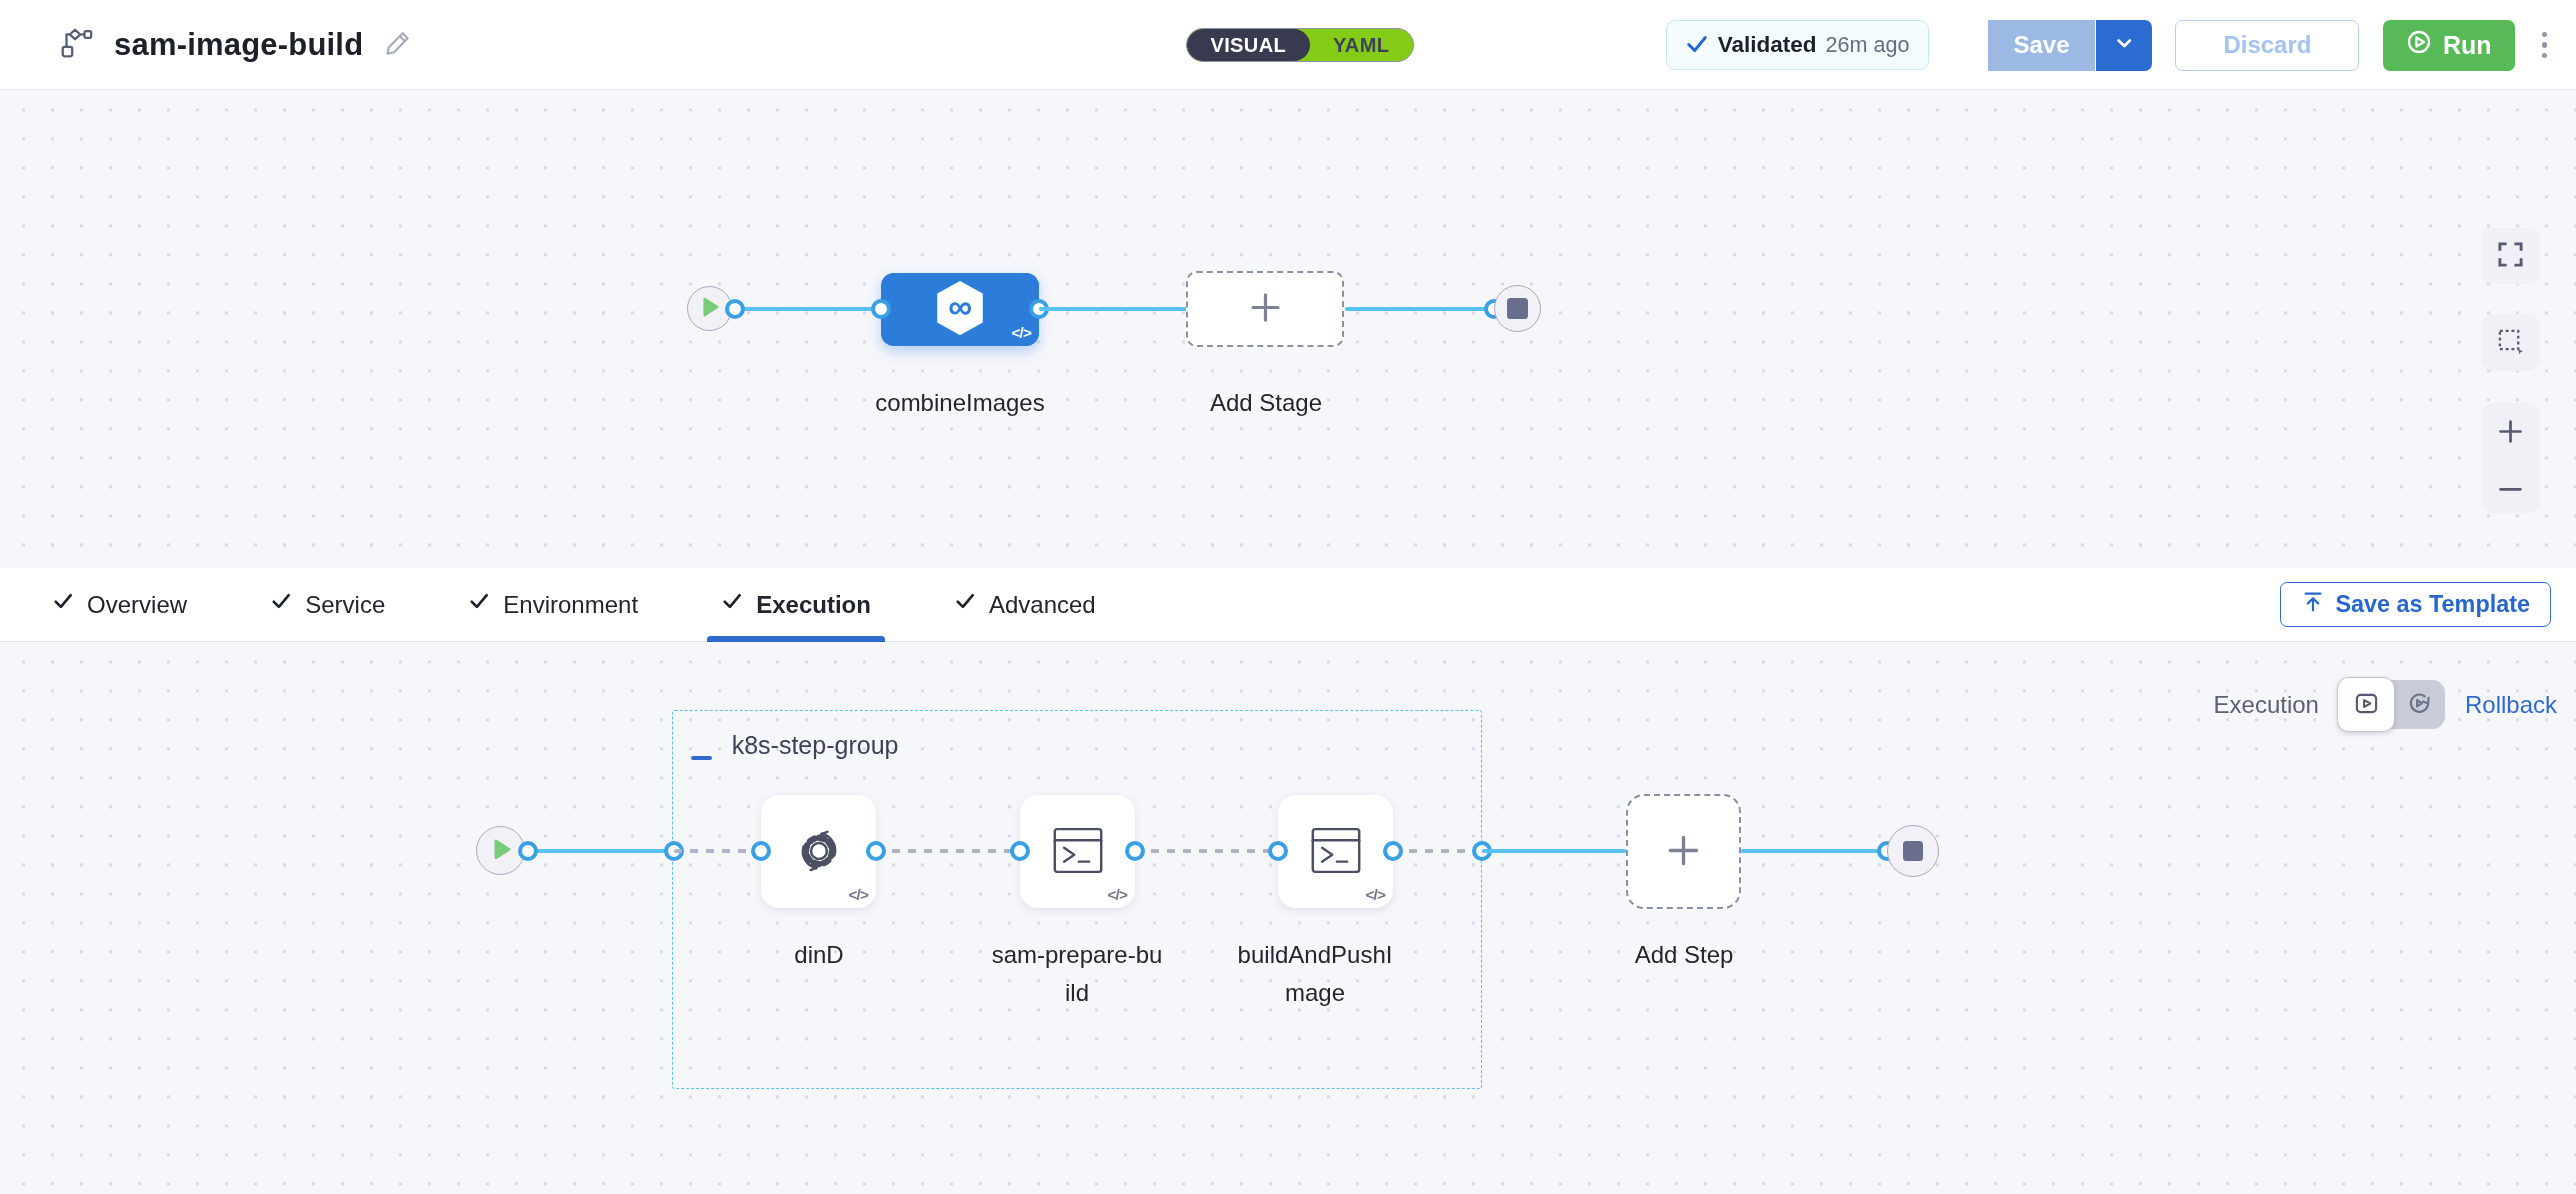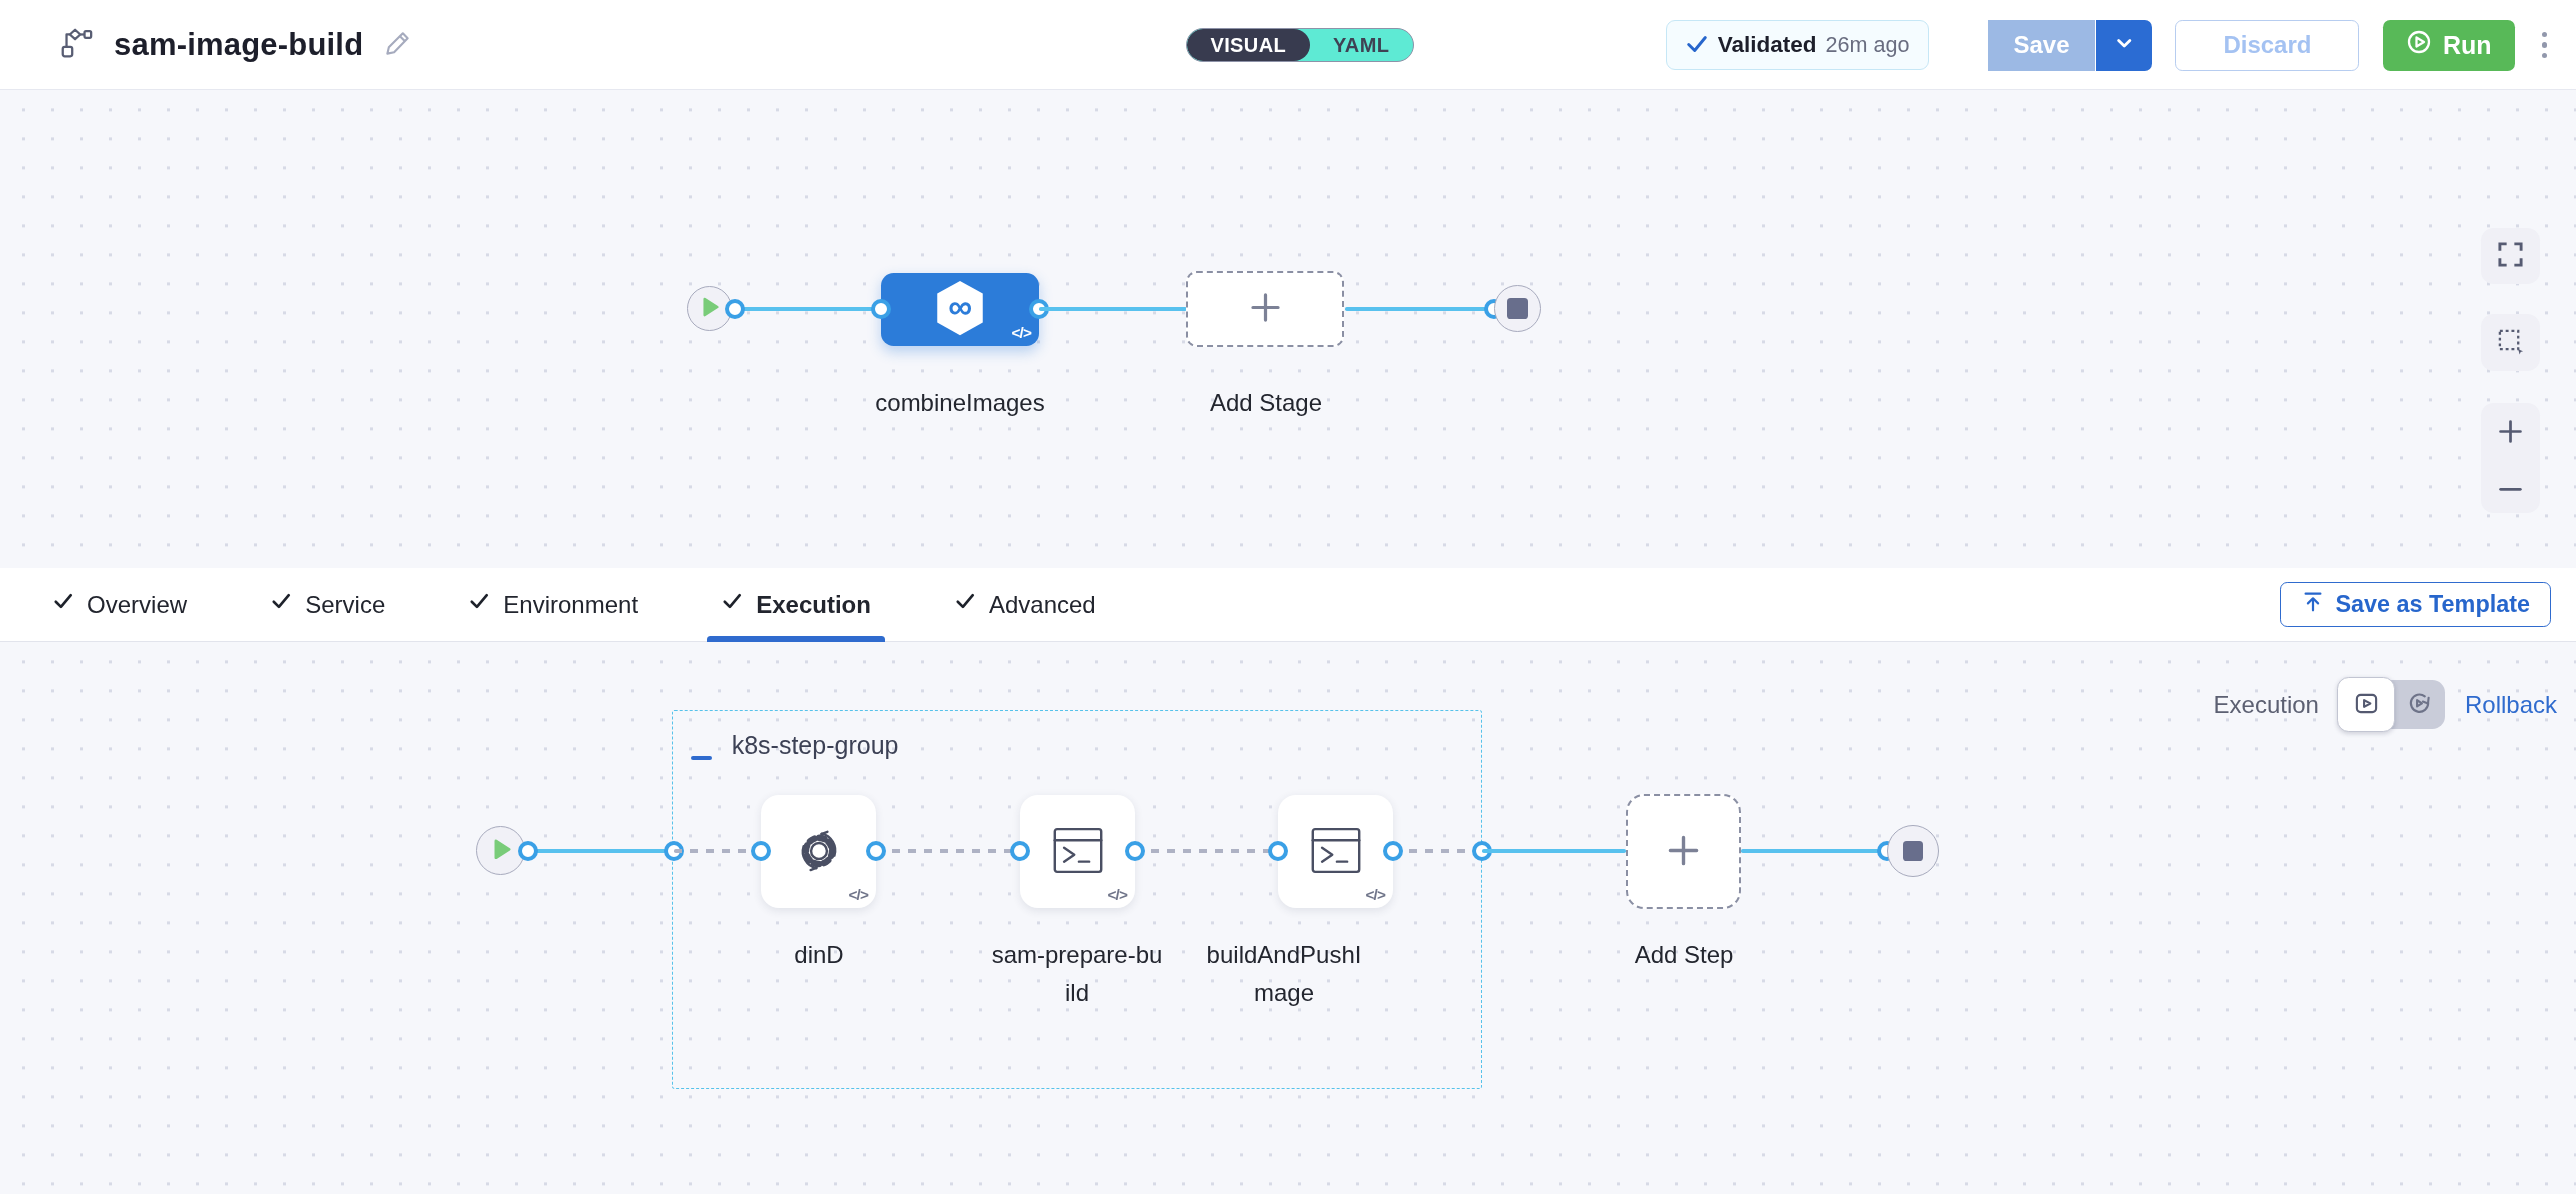--- a/index.html
+++ b/index.html
@@ -2,21 +2,21 @@
 <html style="font-size:14.4px"><head>
 <meta charset="utf-8">
 <style>
   * { margin:0; padding:0; box-sizing:border-box; }
   html,body { width:2576px; height:1194px; overflow:hidden; font-family:"Liberation Sans", sans-serif; background:#ffffff; }
 
   
   .header { position:relative; width:2576px; height:90px; background:#ffffff; border-bottom:1.8px solid #e6e8f0; display:flex; align-items:center; }
   .header-left { display:flex; align-items:center; gap:20px; padding-left:58px; }
   .page-title { font-size:31px; font-weight:bold; color:#1d1f2b; letter-spacing:0.2px; }
-  .mode-toggle { position:absolute; left:1186px; top:28px; height:34px; display:flex; border:1.8px solid #8d92a8; border-radius:18px; overflow:hidden; background:#5eead4; }
+  .mode-toggle { position:absolute; left:1186px; top:28px; height:34px; display:flex; border:1.8px solid #8d92a8; border-radius:18px; overflow:hidden; background:#84cc16; }
   .mode-seg { padding:0 23.4px; display:flex; align-items:center; font-size:20px; font-weight:bold; letter-spacing:0.4px; color:#3f4254; cursor:pointer; }
   .mode-seg.active { background:#383b4f; color:#ffffff; border-radius:16px; }
   .header-right { position:absolute; right:25px; top:0; height:90px; display:flex; align-items:center; gap:23.4px; }
   .validated-badge { height:50px; display:flex; align-items:center; gap:9px; padding:0 18px; background:#f5fcff; border:1.8px solid #c6e7f6; border-radius:9px; }
   .validated-label { font-size:22.5px; font-weight:bold; color:#1d1f2b; }
   .validated-time { font-size:21.6px; color:#696d80; }
   .save-split { display:flex; height:51px; border-radius:7.2px; overflow:hidden;padding-left:36px; }
   .save-main { width:108px; background:#9cb9e4; color:#ffffff; font-size:24px; font-weight:bold; display:flex; align-items:center; justify-content:center; border-right:1.8px solid #ffffff; cursor:pointer; }
   .save-caret { width:56px; background:#2b6cd3; display:flex; align-items:center; justify-content:center; cursor:pointer; }
   .btn-discard { height:51px; padding:0 47px; background:#ffffff; border:1.8px solid #b7cdf0; border-radius:7.2px; color:#a4c2f2; font-size:24px; font-weight:bold; display:flex; align-items:center; cursor:pointer; }
@@ -360,16 +360,16 @@
   </div>
   <div class="line-solid" style="left:1741px; top:207px; width:146px;"></div>
   <div class="port" style="left:1877px; top:199px;"></div>
 
   <div class="node-circle" style="left:1887px; top:183px; width:52px; height:52px;">
     <div class="end-square"></div>
   </div>
 
   <div class="node-label" style="left:729px; top:294px; width:180px;">dinD</div>
   <div class="node-label wrap-label" style="left:989px; top:294px; width:176px;">sam-prepare-build</div>
-  <div class="node-label wrap-label" style="left:1197px; top:294px; width:174px;">buildAndPushImage</div>
+  <div class="node-label wrap-label" style="left:1228px; top:294px; width:174px;">buildAndPushImage</div>
   <div class="node-label" style="left:1594px; top:294px; width:180px;">Add Step</div>
 </div>
 
 
 </body></html>

